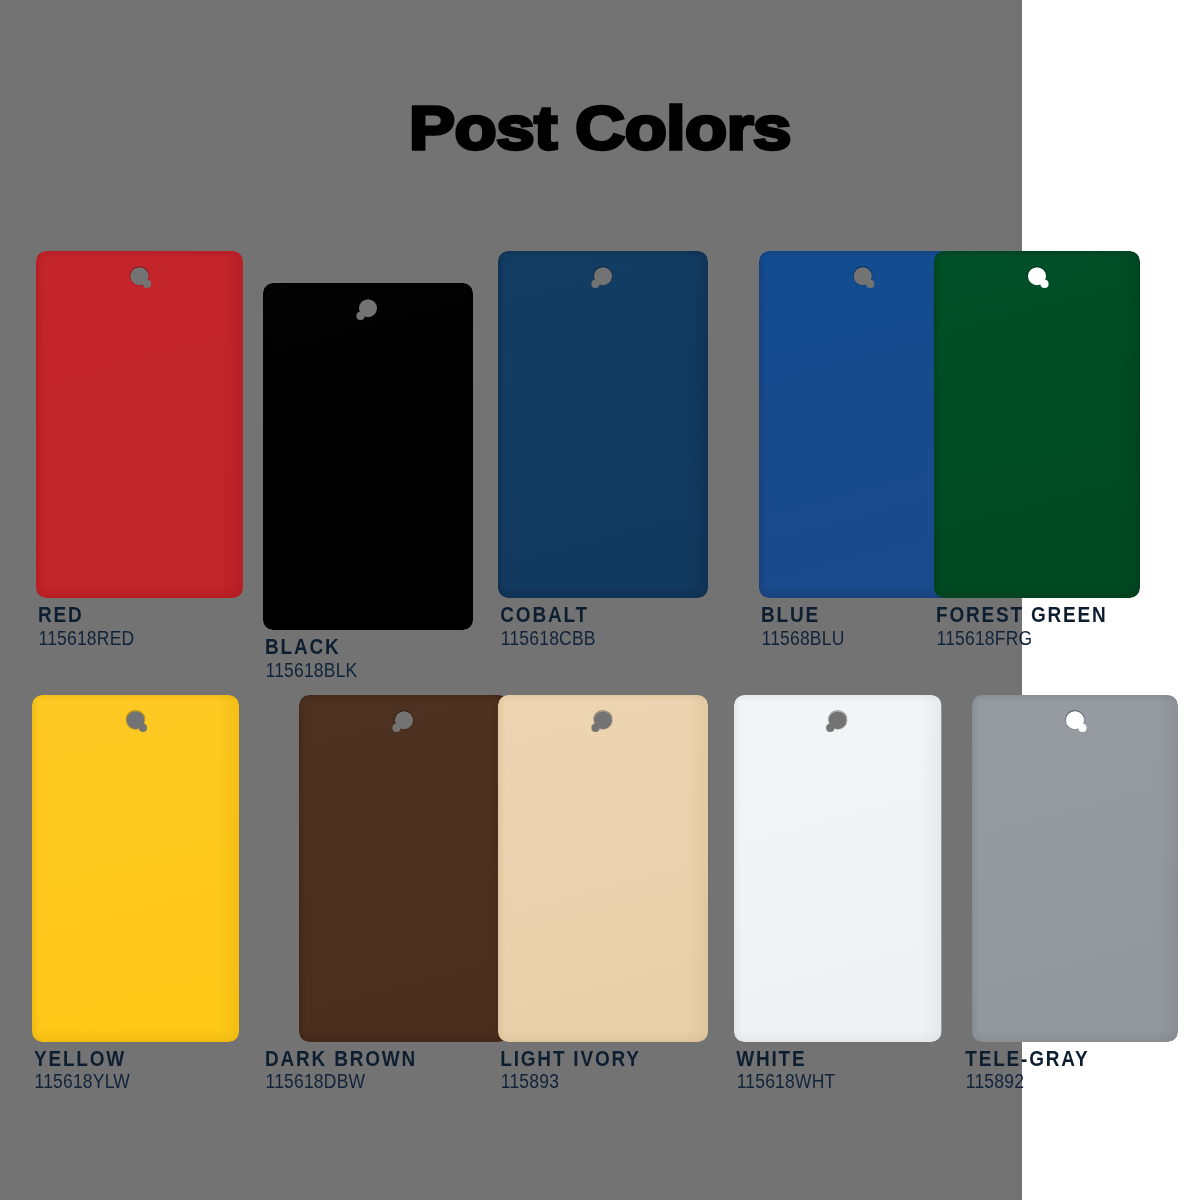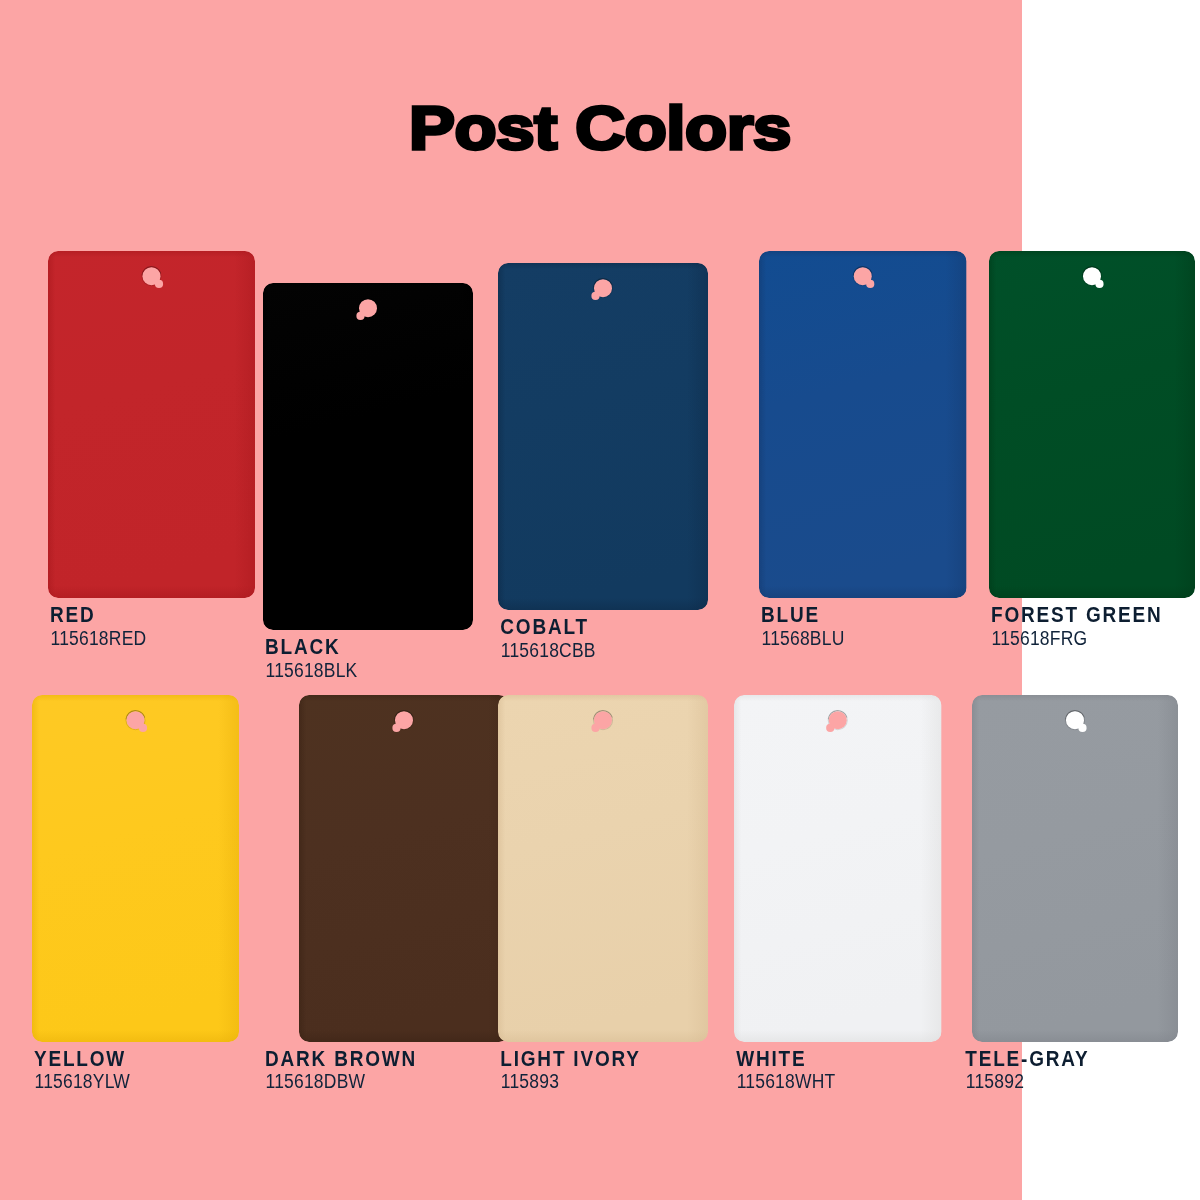--- a/index.html
+++ b/index.html
@@ -1,21 +1,21 @@
 <!DOCTYPE html>
 <html><head>
 <meta charset="utf-8">
 <title>Post Colors</title>
 <style>
   html,body{margin:0;padding:0;}
   body{
     width:1200px;height:1200px;background:#ffffff;overflow:hidden;
     font-family:"Liberation Sans",sans-serif;
   }
-  #page{position:relative;width:1022px;height:1200px;background:#fca5a5;}
+  #page{position:relative;width:1022px;height:1200px;background:#737373;}
 
   .title{
     position:absolute;left:0;top:98px;width:1200px;text-align:center;
     font-size:61px;font-weight:bold;color:#000000;
     letter-spacing:-0.4px;line-height:1;white-space:nowrap;
     -webkit-text-stroke:3.3px #000000;
     transform:scaleX(1.13);
   }
 
   .grid{position:absolute;left:32px;top:251px;}
@@ -40,21 +40,21 @@
     transform:scale(1,1.12);transform-origin:left top;
   }
 </style>
 </head>
 <body>
 
 <div id="page">
   <div class="title">Post Colors</div>
   <div class="grid">
     <div class="row r1">
-        <div class="cell" style="left: 16px; width: 207px;">
+        <div class="cell" style="left: 4px; width: 207px;">
           <div class="chip" style="width:207px">
             <svg width="207" height="347" viewBox="0 0 207 347">
               <defs>
                 <linearGradient id="g0" x1="0" y1="0" x2="0.16" y2="1">
                   <stop offset="0" stop-color="#c4252b"></stop>
                   <stop offset="0.45" stop-color="#c2252a"></stop>
                   <stop offset="1" stop-color="#c12429"></stop>
                 </linearGradient>
                 <linearGradient id="sh0" x1="0" y1="0" x2="1" y2="0">
                   <stop offset="0" stop-color="#a8181d" stop-opacity="0.55"></stop>
@@ -126,21 +126,21 @@
               </g>
               <g mask="url(#hm1)" fill="none" stroke="#000" stroke-linecap="round">
                 <circle cx="105" cy="25.2" r="9.5" stroke-width="1.1" stroke-opacity="0.13"></circle>
                 <path d="M 95.59 23.88 A 9.5 9.5 0 0 1 114.04 22.26" stroke-width="1.2" stroke-opacity="0.24"></path>
               </g>
             </svg>
           </div>
           <div class="label">BLACK</div>
           <div class="code">115618BLK</div>
         </div>
-        <div class="cell" style="left: 466.3px; width: 210px; margin-top: 12px;">
+        <div class="cell" style="left: 466.3px; width: 210px;">
           <div class="chip" style="width:210px">
             <svg width="210" height="347" viewBox="0 0 210 347">
               <defs>
                 <linearGradient id="g2" x1="0" y1="0" x2="0.16" y2="1">
                   <stop offset="0" stop-color="#143d64"></stop>
                   <stop offset="0.45" stop-color="#133c62"></stop>
                   <stop offset="1" stop-color="#123a5f"></stop>
                 </linearGradient>
                 <linearGradient id="sh2" x1="0" y1="0" x2="1" y2="0">
                   <stop offset="0" stop-color="#0d2a48" stop-opacity="0.55"></stop>
@@ -212,21 +212,21 @@
               </g>
               <g mask="url(#hm3)" fill="none" stroke="#000" stroke-linecap="round">
                 <circle cx="103.75" cy="25.2" r="9.5" stroke-width="1.1" stroke-opacity="0.13"></circle>
                 <path d="M 94.34 23.88 A 9.5 9.5 0 0 1 112.79 22.26" stroke-width="1.2" stroke-opacity="0.24"></path>
               </g>
             </svg>
           </div>
           <div class="label">BLUE</div>
           <div class="code">11568BLU</div>
         </div>
-        <div class="cell" style="left: 957px; width: 206px;">
+        <div class="cell" style="left: 902px; width: 206px;">
           <div class="chip" style="width:206px">
             <svg width="206" height="347" viewBox="0 0 206 347">
               <defs>
                 <linearGradient id="g4" x1="0" y1="0" x2="0.16" y2="1">
                   <stop offset="0" stop-color="#005029"></stop>
                   <stop offset="0.45" stop-color="#004d25"></stop>
                   <stop offset="1" stop-color="#004a23"></stop>
                 </linearGradient>
                 <linearGradient id="sh4" x1="0" y1="0" x2="1" y2="0">
                   <stop offset="0" stop-color="#003a18" stop-opacity="0.55"></stop>

